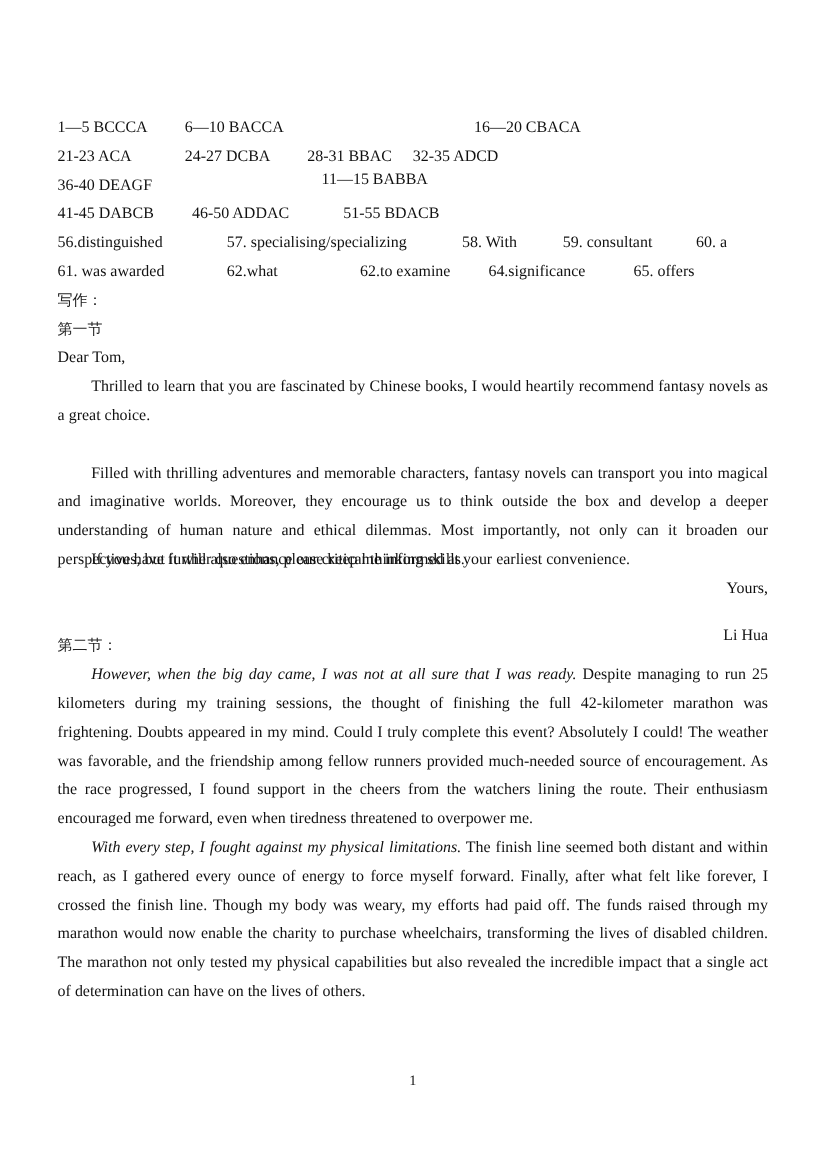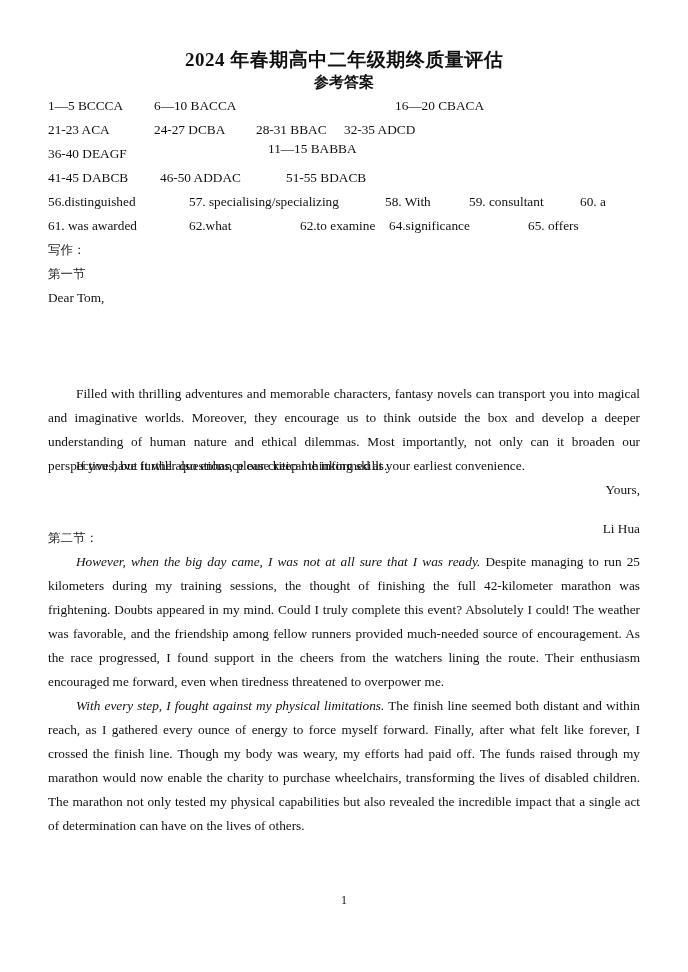--- a/index.html
+++ b/index.html
@@ -34,22 +34,20 @@
     i { }
     .pagenum {
       position: absolute; left: 0; width: 688px; top: 893px; text-align: center; font-size: 12px;
     }
   </style>
 </head>
 <body>
 
 <div class="page">
 
-  <div class="title">2024 年春期高中二年级期终质量评估</div>
-  <div class="subtitle">参考答案</div>
 
   <div class="line" style="top:98px;">
     <span class="cell" style="left:0px;">1—5 BCCCA</span>
     <span class="cell" style="left:106px;">6—10 BACCA</span>
     <span class="cell" style="left:220px;margin-top:43px;">11—15 BABBA</span>
     <span class="cell" style="left:347px;">16—20 CBACA</span>
   </div>
   <div class="line" style="top:122px;">
     <span class="cell" style="left:0px;">21-23 ACA</span>
     <span class="cell" style="left:106px;">24-27 DCBA</span>
@@ -68,28 +66,29 @@
     <span class="cell" style="left:0px;">56.distinguished</span>
     <span class="cell" style="left:141px;">57. specialising/specializing</span>
     <span class="cell" style="left:337px;">58. With</span>
     <span class="cell" style="left:421px;">59. consultant</span>
     <span class="cell" style="left:532px;">60. a</span>
   </div>
   <div class="line" style="top:218px;">
     <span class="cell" style="left:0px;">61. was awarded</span>
     <span class="cell" style="left:141px;">62.what</span>
     <span class="cell" style="left:252px;">62.to examine</span>
-    <span class="cell" style="left:341px;">64.significance</span>
+    <span class="cell" style="left:359px;">64.significance</span>
     <span class="cell" style="left:480px;">65. offers</span>
   </div>
 
   <div class="line cn" style="top:242px;text-align:right;">写作：</div>
   <div class="line cn" style="top:266px;">第一节</div>
   <div class="line" style="top:290px;">Dear Tom,</div>
 
+  <div class="para" style="top:310px;"><span class="indent"></span><span>Thrilled to learn that you are fascinated by Chinese books, I would heartily recommend fantasy novels as a great choice.</span></div>
   <div class="para" style="top:382px;"><span class="indent"></span><span>Filled with thrilling adventures and memorable characters, fantasy novels can transport you into magical and imaginative worlds. Moreover, they encourage us to think outside the box and develop a deeper understanding of human nature and ethical dilemmas. Most importantly, not only can it broaden our perspectives, but it will also enhance our critical thinking skills.</span></div>
   <div class="para" style="top:454px;"><span class="indent"></span><span>If you have further questions, please keep me informed at your earliest convenience.</span></div>
 
   <div class="right" style="top:482px;">Yours,</div>
   <div class="right" style="top:506px;margin-top:15px;">Li Hua</div>
 
   <div class="line cn" style="top:530px;">第二节：</div>
 
   <div class="para" style="top:550px;"><span class="indent"></span><i>However, when the big day came, I was not at all sure that I was ready.</i><span> Despite managing to run 25 kilometers during my training sessions, the thought of finishing the full 42-kilometer marathon was frightening. Doubts appeared in my mind. Could I truly complete this event? Absolutely I could! The weather was favorable, and the friendship among fellow runners provided much-needed source of encouragement. As the race progressed, I found support in the cheers from the watchers lining the route. Their enthusiasm encouraged me forward, even when tiredness threatened to overpower me.</span></div>
   <div class="para" style="top:694px;"><span class="indent"></span><i>With every step, I fought against my physical limitations.</i><span> The finish line seemed both distant and within reach, as I gathered every ounce of energy to force myself forward. Finally, after what felt like forever, I crossed the finish line. Though my body was weary, my efforts had paid off. The funds raised through my marathon would now enable the charity to purchase wheelchairs, transforming the lives of disabled children. The marathon not only tested my physical capabilities but also revealed the incredible impact that a single act of determination can have on the lives of others.</span></div>

